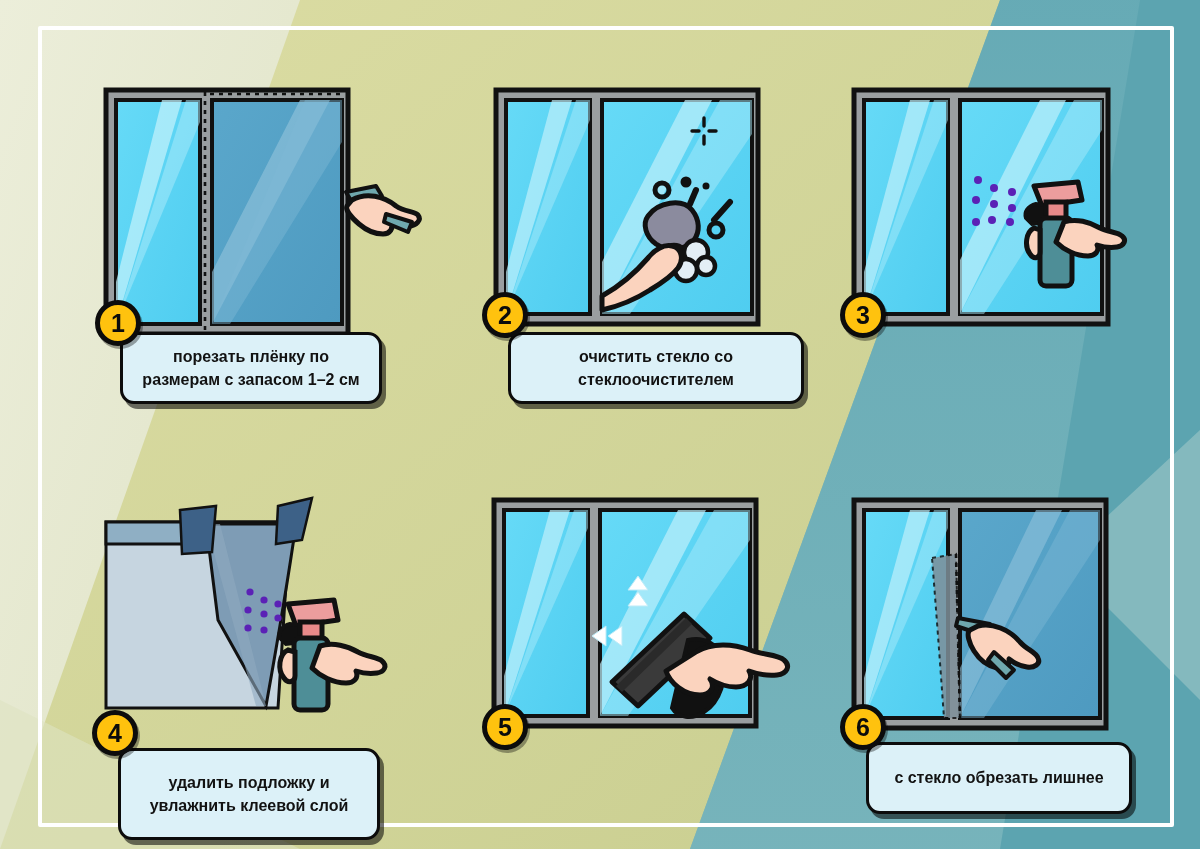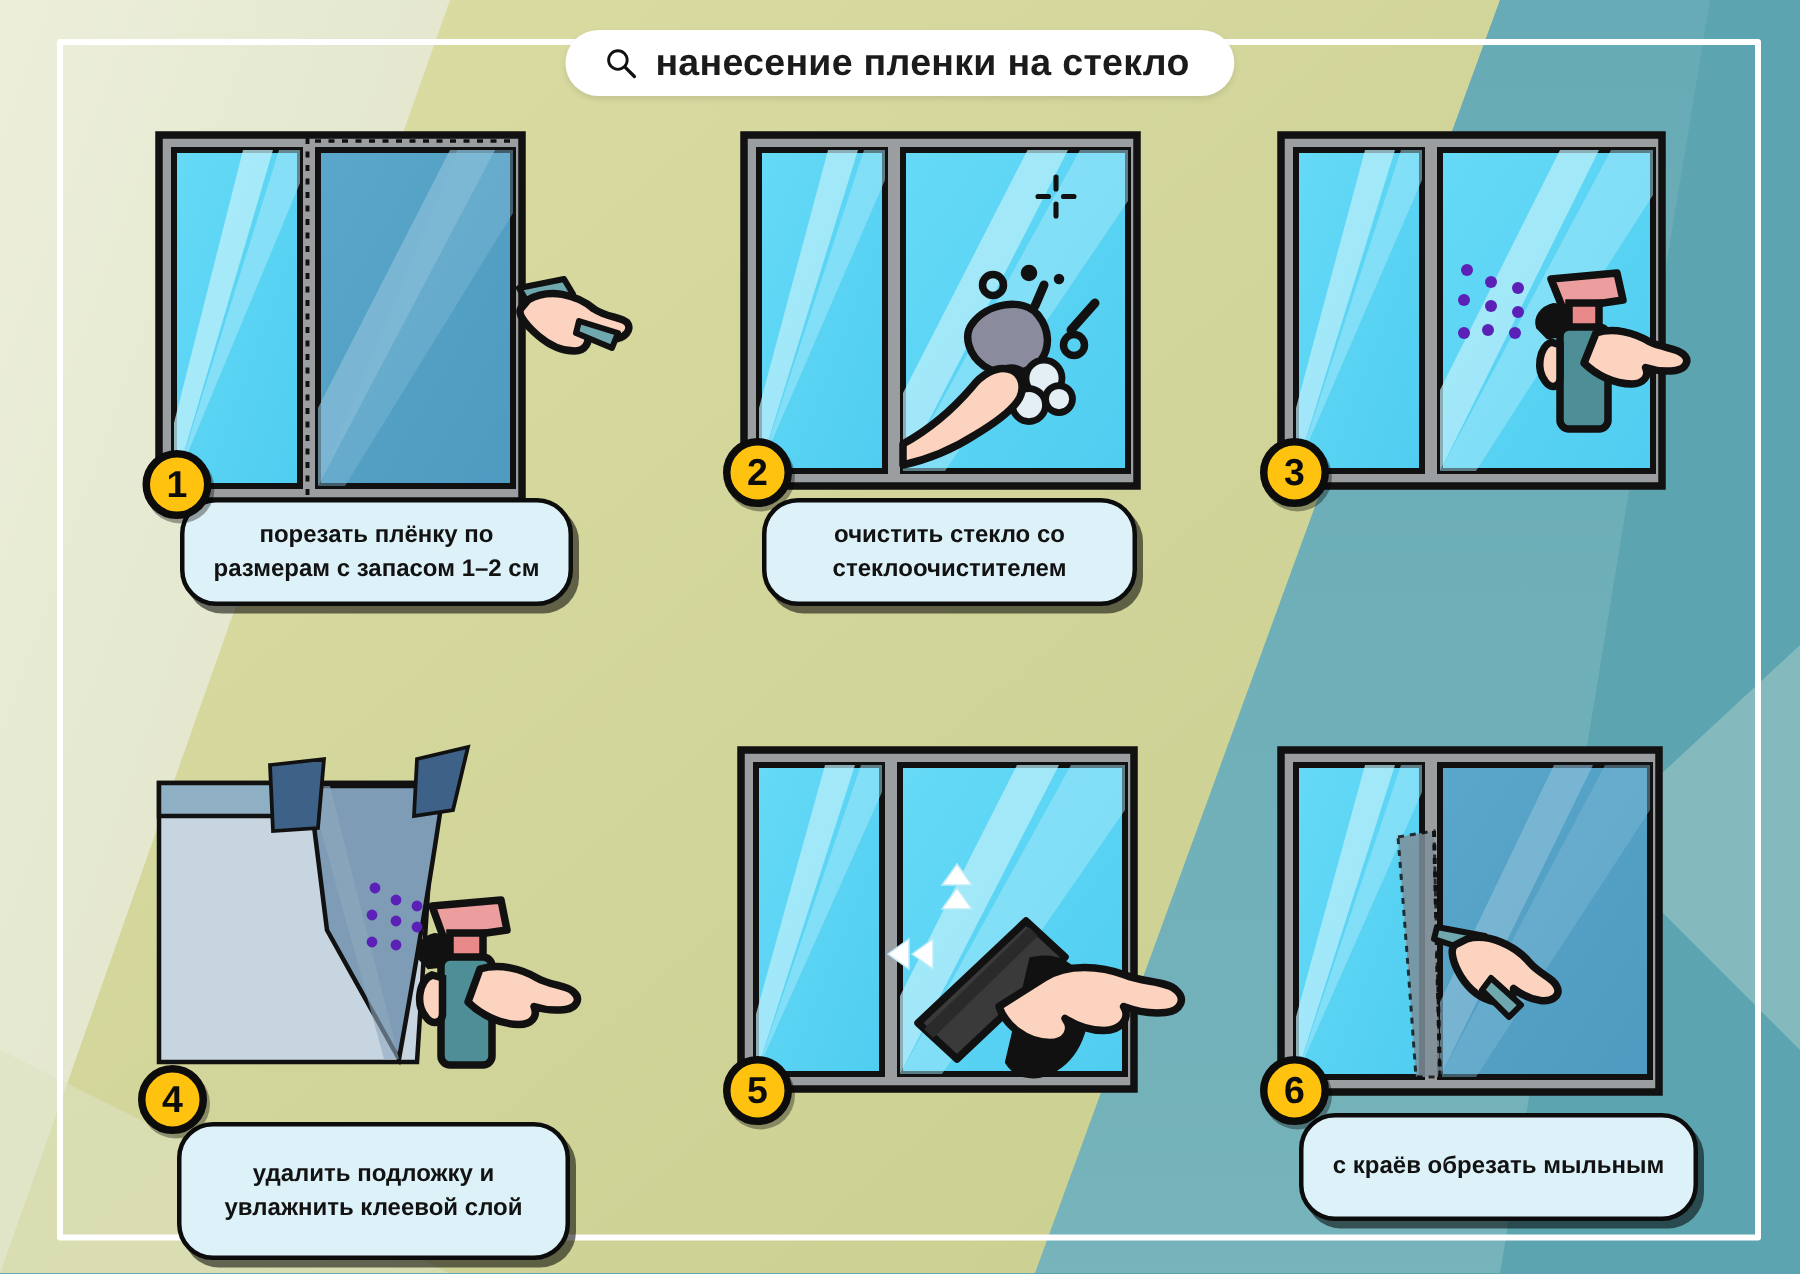--- a/index.html
+++ b/index.html
@@ -38,21 +38,21 @@
   
   .steps{position:absolute;left:0;top:0;width:1200px;height:849px;}
   .step{position:absolute;}
   .art{position:relative;}
   .art svg{display:block;overflow:visible;}
   
   .caption{
     position:absolute;
     background:#DCF1F8;
     border:3px solid #0c0c0c;
-    border-radius:24px;
+    border-radius:14px;
     box-shadow:4px 5px 0 rgba(0,0,0,.55);
     display:flex;align-items:center;justify-content:center;
     text-align:center;
     padding:10px 14px;
     box-sizing:border-box;
   }
   .caption-text{
     font-size:16px;font-weight:700;color:#121212;line-height:1.45;
     white-space:pre-line;
   }
@@ -91,27 +91,20 @@
     <polygon points="0,0 330,0 0,340" fill="#E7EAD2"></polygon>
     <polygon points="0,0 1000,0 690,849 0,849" fill="url(#gOlive)"></polygon>
     <polygon points="0,0 300,0 0,849" fill="url(#gCream)"></polygon>
     <polygon points="690,849 1000,0 1140,0 1000,849" fill="url(#gTealSoft)" opacity="0.55"></polygon>
     <polygon points="0,700 300,849 0,849" fill="#DDE2C2" opacity="0.6"></polygon>
     <polygon points="1060,560 1200,430 1200,700" fill="#CFE2D9" opacity="0.35"></polygon>
   </svg>
 
   <div class="frame"></div>
 
-  <div class="title-pill">
-    <svg class="mag" width="22" height="22" viewBox="0 0 22 22">
-      <circle cx="9" cy="9" r="6.2" fill="none" stroke="#111" stroke-width="1.9"></circle>
-      <line x1="13.6" y1="13.6" x2="20" y2="20" stroke="#111" stroke-width="2.2" stroke-linecap="round"></line>
-    </svg>
-    <span class="title-text">нанесение пленки на стекло</span>
-  </div>
 
   <div class="steps">
 
     <div class="step" style="left:100px;top:82px;">
       <div class="art">
         <svg width="330" height="260" viewBox="0 0 330 260">
           <defs>
             <linearGradient id="s1glass" x1="0" y1="0" x2="1" y2="1">
               <stop offset="0%" stop-color="#66DAF7"></stop>
                 <stop offset="100%" stop-color="#4FCDF0"></stop>
@@ -190,21 +183,21 @@
             <circle cx="206" cy="170" r="12"></circle>
             <circle cx="196" cy="188" r="11"></circle>
             <circle cx="216" cy="184" r="9"></circle>
           </g>
 
           <path d="M112 214 c18 -10 34 -24 46 -38 c6 -8 16 -14 24 -12 c10 2 12 14 6 22
                    c-6 8 -18 16 -28 22 c-14 9 -30 16 -48 20 z" fill="#FBD3BE" stroke="#111" stroke-width="5" stroke-linejoin="round"></path>
         </svg>
       </div>
       <div class="badge" style="left:-8px;top:210px;">2</div>
-      <div class="caption" style="left:18px;top:250px;width:250px;height:72px;">
+      <div class="caption" style="left:18px;top:250px;width:296px;height:72px;">
         <span class="caption-text">очистить стекло со
 стеклоочистителем</span>
       </div>
     </div>
 
     <div class="step" style="left:848px;top:82px;">
       <div class="art">
         <svg width="300" height="250" viewBox="0 0 300 250">
           <defs>
             <linearGradient id="s3glass" x1="0" y1="0" x2="1" y2="1">
@@ -365,18 +358,18 @@
           <g>
             <path d="M110 126 l32 6 -4 12 -30 -10 z" fill="#6FA8AE" stroke="#111" stroke-width="4" stroke-linejoin="round"></path>
             <path d="M130 134 c14 -4 32 4 42 16 c7 8 16 10 18 16 c3 6 -4 10 -11 9 c-7 -1 -13 -4 -18 -8
                      c1 7 -5 11 -12 9 c-10 -2 -18 -9 -23 -17 c-5 -8 -8 -18 -4 -21 z" fill="#FBD3BE" stroke="#111" stroke-width="5" stroke-linejoin="round"></path>
             <path d="M146 160 l20 18 -8 8 -18 -18 z" fill="#6FA8AE" stroke="#111" stroke-width="4" stroke-linejoin="round"></path>
           </g>
         </svg>
       </div>
       <div class="badge" style="left:-8px;top:212px;">6</div>
       <div class="caption" style="left:18px;top:250px;width:266px;height:72px;">
-        <span class="caption-text">с краёв обрезать мыльным</span>
+        <span class="caption-text">с стекло обрезать лишнее</span>
       </div>
     </div>
 
   </div>
 </div>
 
 </body></html>

